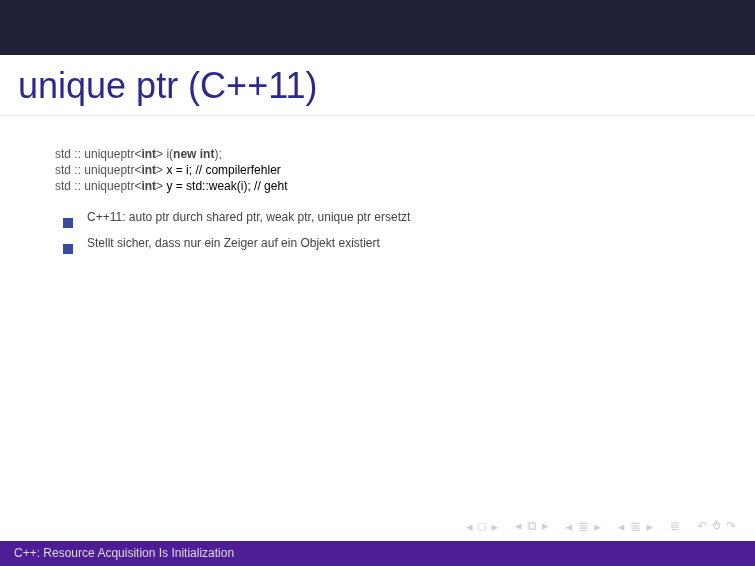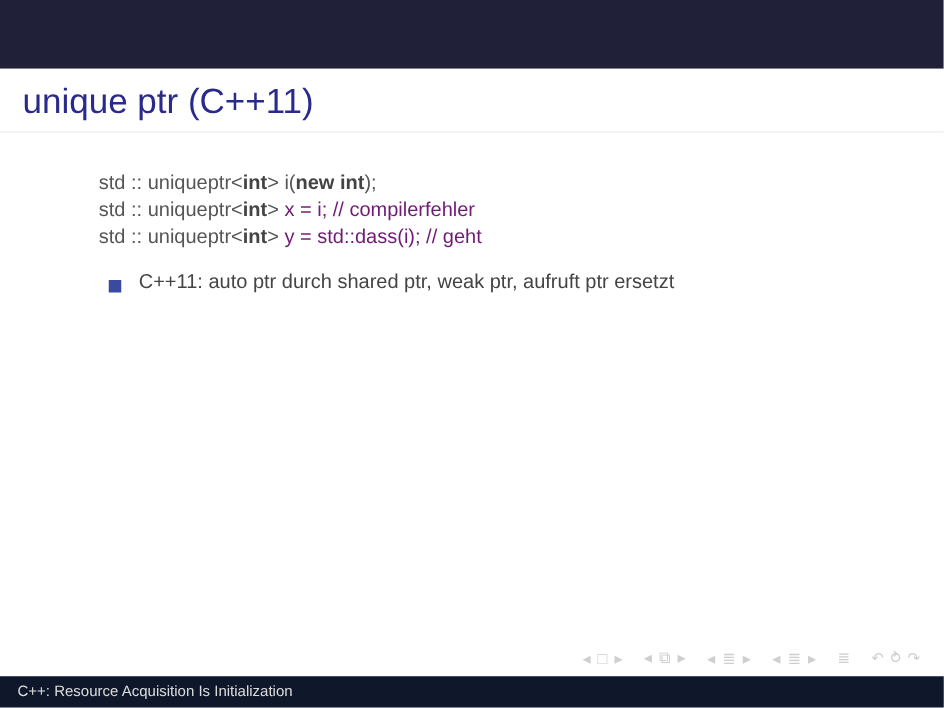--- a/index.html
+++ b/index.html
@@ -16,37 +16,37 @@
     background: #202038;
     height: 55px;
     width: 100%;
   }
   .title-bar {
     background: #fff;
     padding: 10px 20px 8px 18px;
     border-bottom: 1px solid #eee;
   }
   .title-text {
-    font-size: 28px;
+    font-size: 36px;
     color: #2a2a8c;
     font-weight: 400;
   }
   .content {
-    padding: 30px 45px 10px 79px;
-    font-size: 16px;
+    padding: 30px 45px 10px 55px;
+    font-size: 12px;
     color: #555;
     line-height: 1.35;
   }
   .code-block {
     margin-bottom: 14px;
     color: #555;
   }
   .kw { font-weight: 700; color:#444; }
   .angle { color:#555; }
-  .comment { color:#701a75;margin-top:10px; }
+  .comment { color:#000000;margin-top:10px; }
   ul.items {
     list-style: none;
     padding: 0;
     margin: 0 0 0 6px;
   }
   ul.items > li {
     position: relative;
     padding-left: 26px;
     margin-bottom: 10px;
     color:#444;
@@ -79,21 +79,21 @@
   }
   .nav-group {
     display:inline-flex;
     gap:0px;
     align-items:center;
     color:#cfcfcf;
   }
   .page-sym { color:#cfcfcf; font-size:12px; }
   .loop { color:#cfcfcf; font-size:12px; }
   .footer-bar {
-    background: #0f172a;
+    background: #4c1d95;
     color: #ddd;
     font-size: 12px;
     padding: 5px 14px 6px 14px;
   }
 </style>
 </head>
 <body>
 
 <div class="header-dark"></div>
 
@@ -104,26 +104,27 @@
 <div class="content">
 
   <div class="code-block">
     <div>
       <span>std :: uniqueptr</span><span class="angle">&lt;</span><span class="kw">int</span><span class="angle">&gt;</span><span> i(</span><span class="kw">new int</span><span>);</span>
     </div>
     <div>
       <span>std :: uniqueptr</span><span class="angle">&lt;</span><span class="kw">int</span><span class="angle">&gt;</span><span class="comment"> x = i; // compilerfehler</span>
     </div>
     <div>
-      <span>std :: uniqueptr</span><span class="angle">&lt;</span><span class="kw">int</span><span class="angle">&gt;</span><span class="comment"> y = std::dass(i); // geht</span>
+      <span>std :: uniqueptr</span><span class="angle">&lt;</span><span class="kw">int</span><span class="angle">&gt;</span><span class="comment"> y = std::weak(i); // geht</span>
     </div>
   </div>
 
   <ul class="items">
-    <li><span>C++11: auto ptr durch shared ptr, weak ptr, aufruft ptr ersetzt</span></li>
+    <li><span>C++11: auto ptr durch shared ptr, weak ptr, unique ptr ersetzt</span></li>
+    <li><span>Stellt sicher, dass nur ein Zeiger auf ein Objekt existiert</span></li>
   </ul>
 
 </div>
 
 <div class="footer">
   <div class="nav-icons">
     <span class="nav-group">◂ □ ▸</span>
     <span class="nav-group">◂ ⧉ ▸</span>
     <span class="nav-group">◂ ≣ ▸</span>
     <span class="nav-group">◂ ≣ ▸</span>

